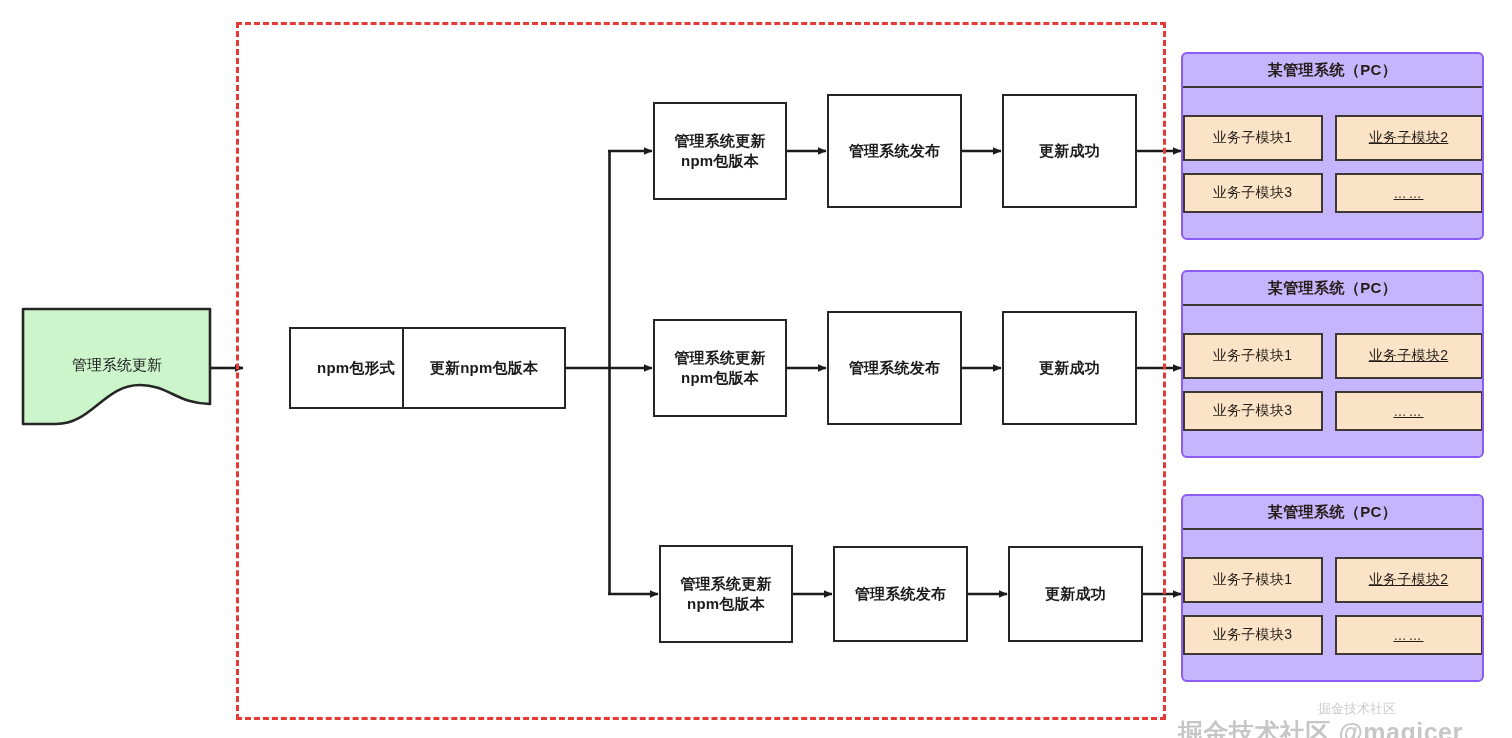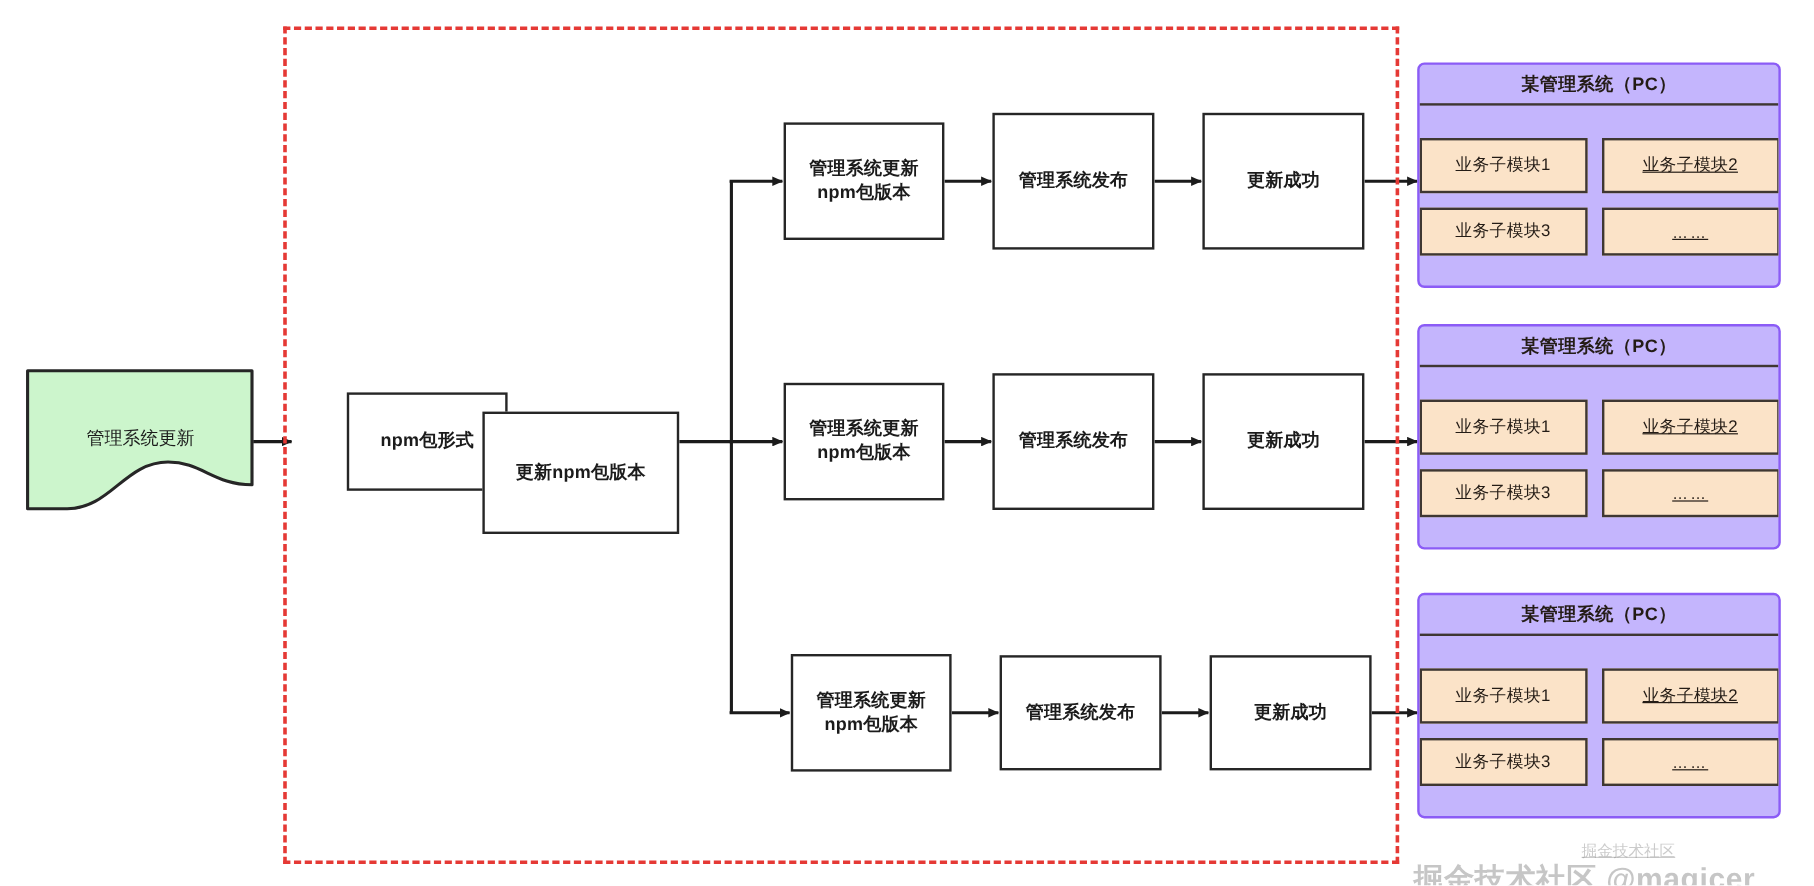--- a/index.html
+++ b/index.html
@@ -126,21 +126,20 @@
     user-select: none;
   }
   .watermark-sub {
     position: absolute;
     left: 1318px;
     top: 700px;
     font-size: 13px;
     color: rgba(140,140,140,0.45);
     white-space: nowrap;
     user-select: none;
-    text-decoration: underline;
   }
 </style>
 </head>
 <body>
 
 <div id="canvas">
 
   <svg id="svg-layer" viewBox="0 0 1512 738" xmlns="http://www.w3.org/2000/svg">
     <defs>
       <marker id="arrowhead" markerWidth="9" markerHeight="8" refX="8.4" refY="4" orient="auto" markerUnits="userSpaceOnUse">
@@ -212,21 +211,21 @@
                L23,424 Z" fill="#ccf5cc" stroke="#262626" stroke-width="2.6" stroke-linejoin="round"></path>
     </g>
   </svg>
 
   <div class="dashed-region" style="left:236px; top:22px; width:930px; height:698px;"></div>
 
   <div class="doc-label" style="left:23px; top:340px; width:188px; height:50px;">管理系统更新</div>
 
   <div class="node" style="left:245px; top:327px; width:134px; height:82px;margin-left:44px;">npm包形式</div>
 
-  <div class="node" style="left:402px; top:343px; width:164px; height:102px;">更新npm包版本</div>
+  <div class="node" style="left:402px; top:327px; width:164px; height:82px;">更新npm包版本</div>
 
   <div class="node" style="left:653px; top:102px; width:134px; height:98px;">管理系统更新
 npm包版本</div>
   <div class="node" style="left:827px; top:94px; width:135px; height:114px;">管理系统发布</div>
   <div class="node" style="left:1002px; top:94px; width:135px; height:114px;">更新成功</div>
 
   <div class="node" style="left:653px; top:319px; width:134px; height:98px;">管理系统更新
 npm包版本</div>
   <div class="node" style="left:827px; top:311px; width:135px; height:114px;">管理系统发布</div>
   <div class="node" style="left:1002px; top:311px; width:135px; height:114px;">更新成功</div>

